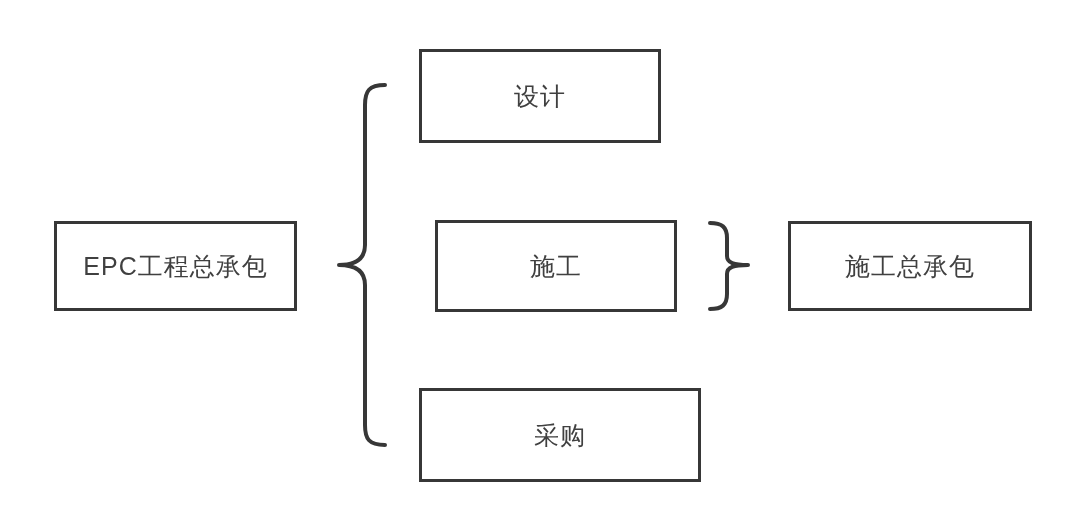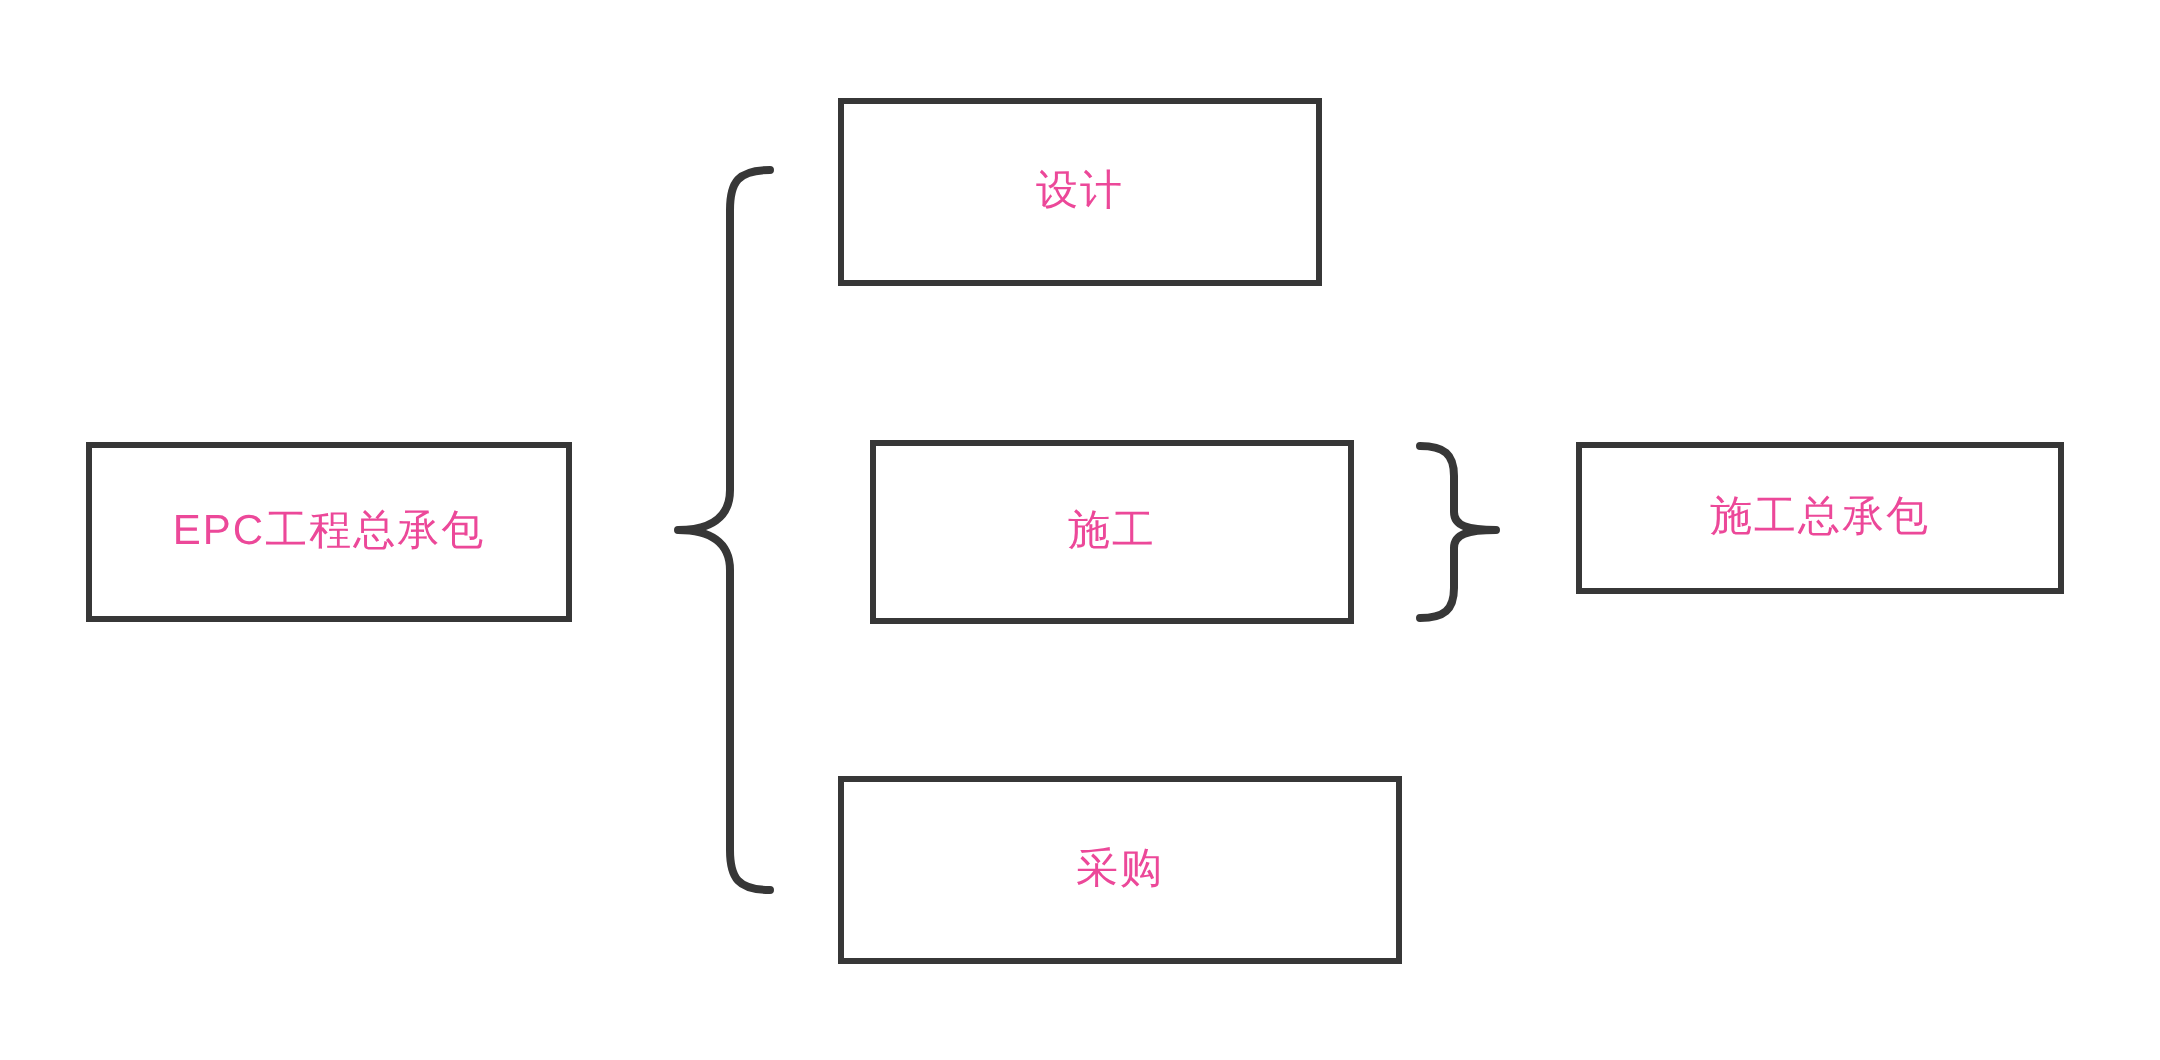--- a/index.html
+++ b/index.html
@@ -21,43 +21,43 @@
   .node-box {
     position: absolute;
     box-sizing: border-box;
     border: 3px solid #373737;
     background: #ffffff;
     display: flex;
     align-items: center;
     justify-content: center;
   }
   .node-label {
-    font-size: 21px;
-    color: #ec4899;
+    font-size: 25px;
+    color: #404040;
     letter-spacing: 1px;
     line-height: 1.2;
     white-space: nowrap;
     font-weight: 400;
   }
   .brace {
     position: absolute;
     overflow: visible;
   }
   .brace path {
     fill: none;
     stroke: #373737;
     stroke-linecap: round;
     stroke-linejoin: round;
   }
   
-  #box-epc        { left: 43px;  top: 221px; width: 243px; height: 90px; }
+  #box-epc        { left: 54px;  top: 221px; width: 243px; height: 90px; }
   #box-design     { left: 419px; top: 49px;  width: 242px; height: 94px; }
   #box-construct  { left: 419px; top: 220px; width: 242px; height: 92px; margin-left: 16px; }
   #box-procure    { left: 419px; top: 388px; width: 282px; height: 94px; }
-  #box-general    { left: 788px; top: 221px; width: 244px; height: 76px; }
+  #box-general    { left: 788px; top: 221px; width: 244px; height: 90px; }
 
   #brace-left  { left: 325px; top: 80px;  width: 70px;  height: 370px; }
   #brace-right { left: 702px; top: 218px; width: 56px;  height: 96px; }
 </style>
 </head>
 <body>
 
 <div id="canvas">
 
   <div class="node-box" id="box-epc">

